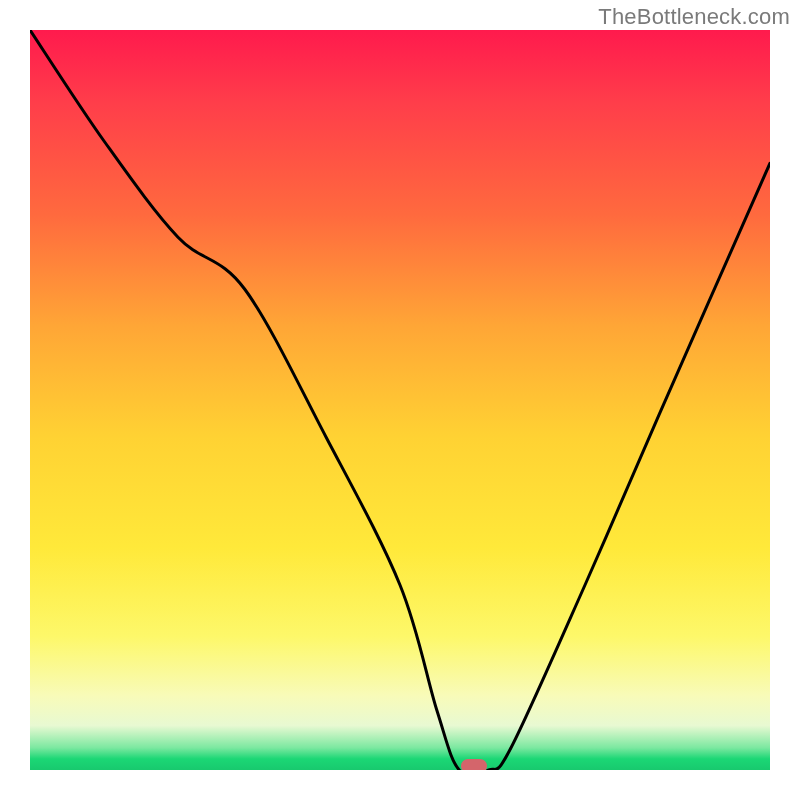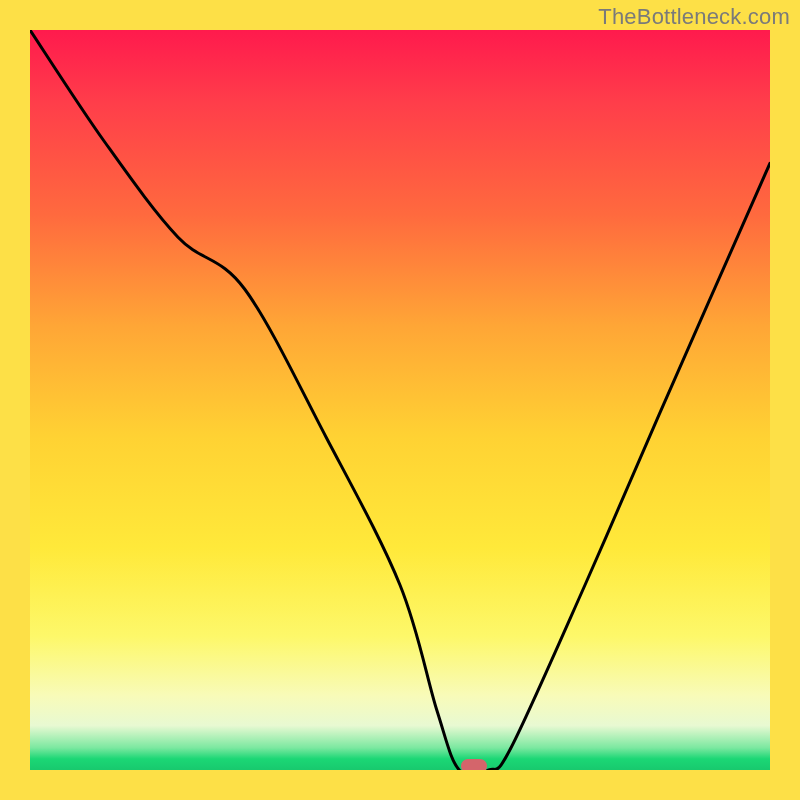--- a/index.html
+++ b/index.html
@@ -7,21 +7,21 @@
     padding: 0;
     width: 800px;
     height: 800px;
     background: #000;
     overflow: hidden;
   }
   .frame {
     position: relative;
     width: 800px;
     height: 800px;
-    background: #fde047;
+    background: #ffffff;
   }
   .watermark {
     position: absolute;
     top: 4px;
     right: 10px;
     color: #7a7a7a;
     font-family: Arial, Helvetica, sans-serif;
     font-size: 22px;
     font-weight: 500;
     z-index: 5;

